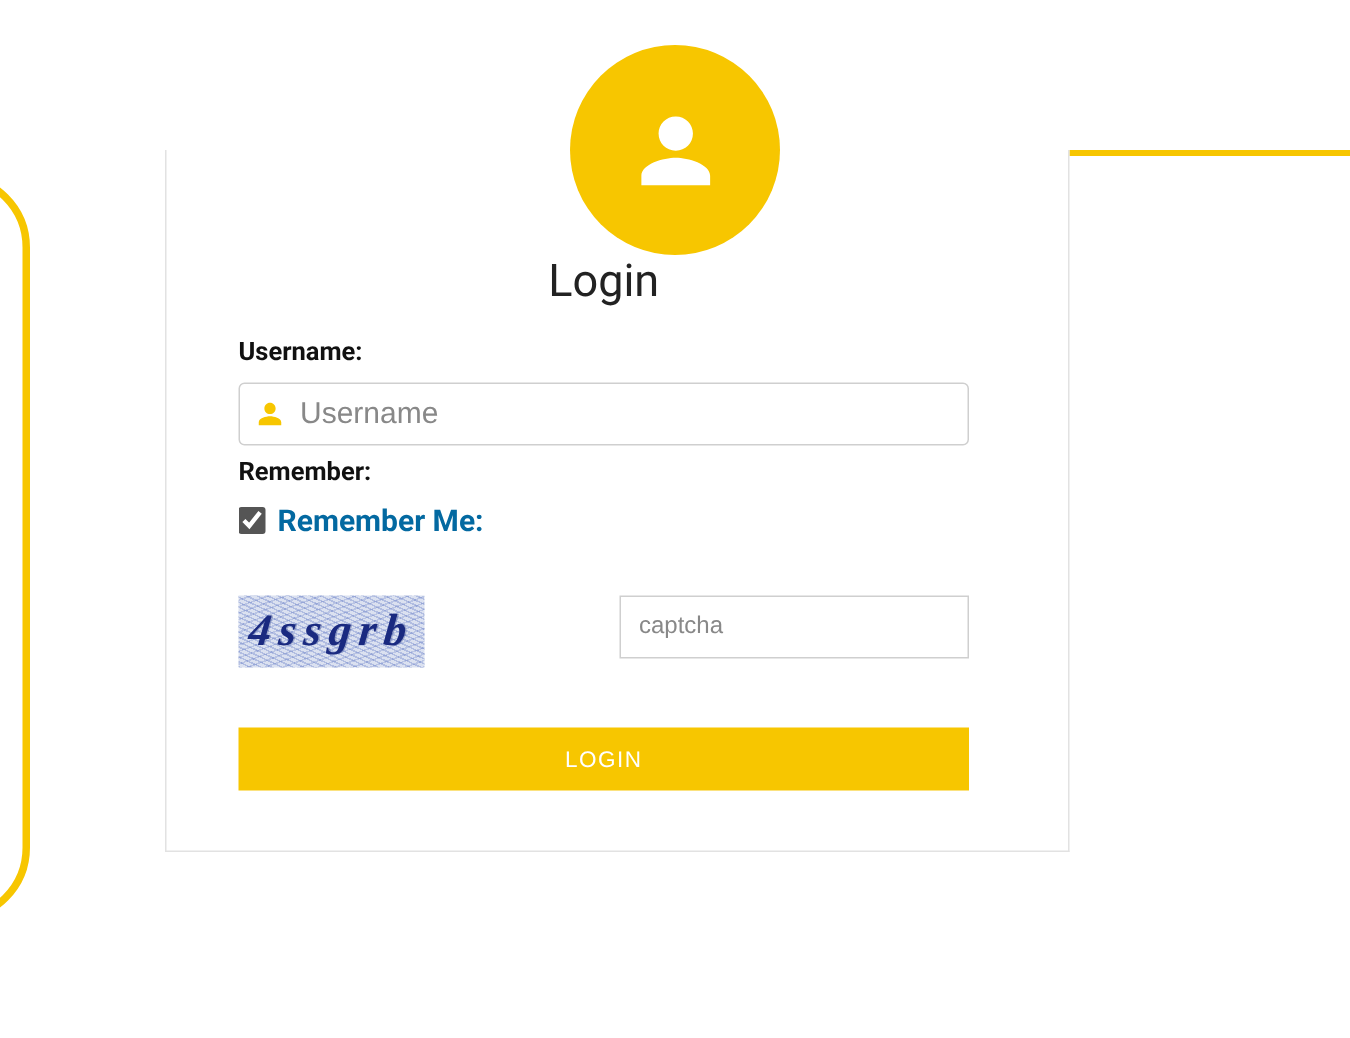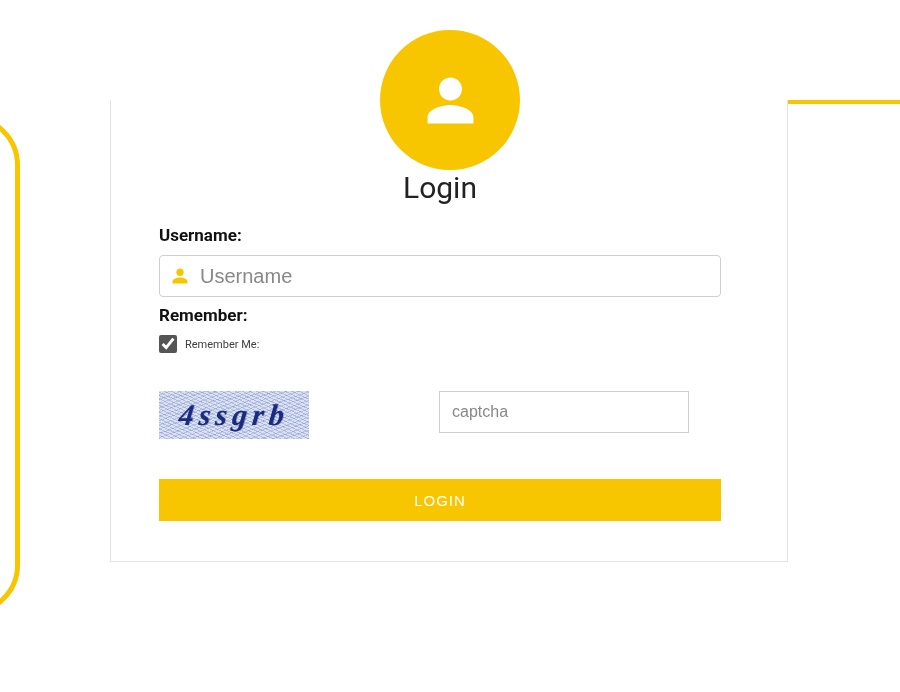--- a/index.html
+++ b/index.html
@@ -26,21 +26,21 @@
       top: 100px;
       left: 110px;
       right: 0;
       height: 4px;
       background: #f7c600;
     }
     .card {
       position: absolute;
       left: 110px;
       top: 100px;
-      width: 678px;
+      width: 603px;
       background: #fff;
       border: 1px solid #e2e2e2;
       border-top: none;
       padding: 70px 66px 40px 48px;
     }
     .avatar-circle {
       position: absolute;
       top: 30px;
       left: 50%;
       transform: translateX(-50%);
@@ -98,23 +98,23 @@
       align-items: center;
       gap: 8px;
       margin-bottom: 38px;
     }
     .remember-row input[type="checkbox"] {
       width: 18px;
       height: 18px;
       accent-color: #555;
     }
     .remember-label {
-      font-weight: 400;
-      font-size: 11px;
-      color: #404040;
+      font-weight: 700;
+      font-size: 20px;
+      color: #0369a1;
     }
     .captcha-row {
       display: flex;
       align-items: flex-start;
       gap: 130px;
       margin-bottom: 40px;
     }
     .captcha-img {
       width: 150px;
       height: 48px;

